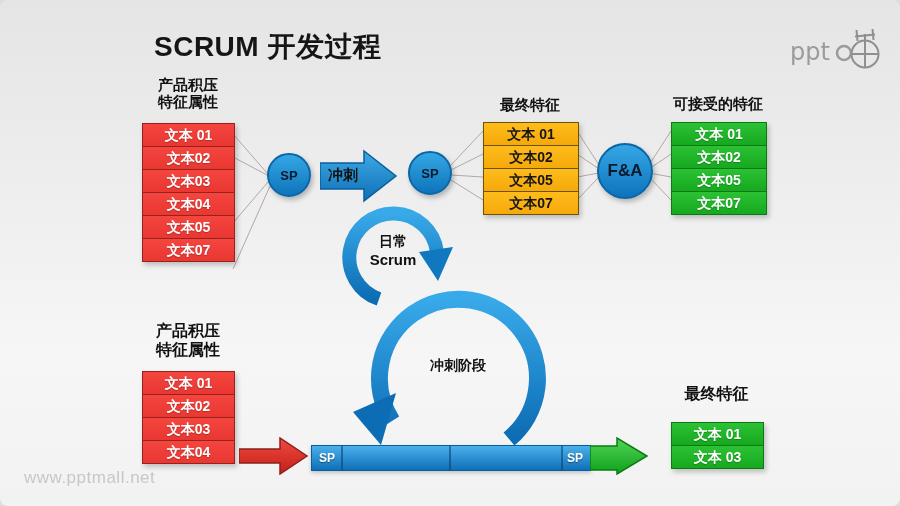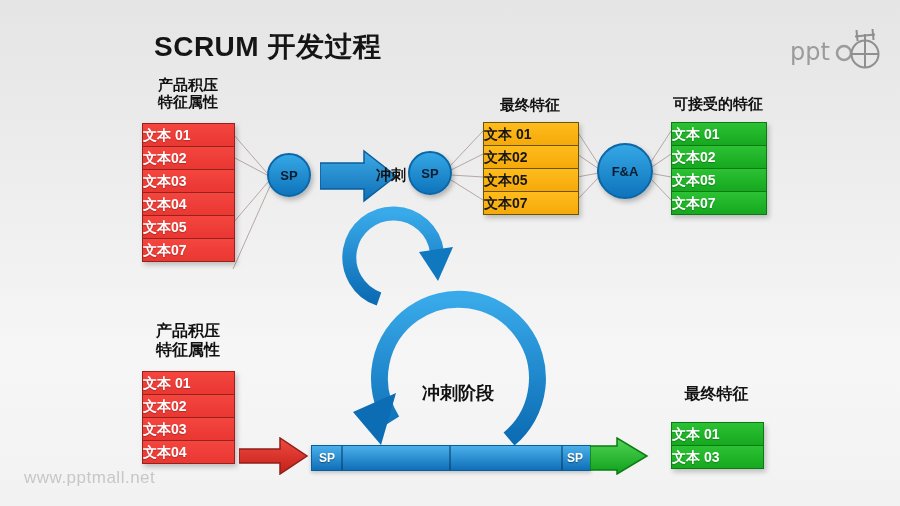--- a/index.html
+++ b/index.html
@@ -1,29 +1,30 @@
 <!DOCTYPE html>
 <html><head>
 <meta charset="utf-8">
 <style>
   html,body{margin:0;padding:0;background:#ddd;}
   .slide{
     position:relative;width:900px;height:506px;overflow:hidden;
     background:linear-gradient(180deg,#e5e5e5 0%,#ececec 30%,#f6f6f6 70%,#f2f2f2 100%);
     font-family:"Liberation Sans","DejaVu Sans",sans-serif;
+    border-radius:8px;
   }
   .abs{position:absolute;}
   .title{
     left:154px;top:28px;font-size:28px;font-weight:800;color:#151515;letter-spacing:.5px;
   }
   .hdr{font-weight:700;color:#111;text-align:center;line-height:17px;font-size:15px;}
   .hdr-lg{font-weight:700;color:#111;text-align:center;line-height:19px;font-size:16px;}
   .list{border:1px solid #97211D;box-shadow:2px 3px 5px rgba(0,0,0,.22);}
   .cell{
-    height:22px;line-height:22px;text-align:left;font-size:14px;font-weight:700;
+    height:22px;line-height:22px;text-align:center;font-size:14px;font-weight:700;
     border-top:1px solid transparent;
   }
   .red .cell{background:linear-gradient(180deg,#F4453F,#E93732);color:#fff;border-top-color:#97211D;text-shadow:0 1px 1px rgba(0,0,0,.25);}
   .orange{border-color:#6B5403;}
   .orange .cell{background:linear-gradient(180deg,#FEBC1C,#F5A90A);color:#161616;border-top-color:#6B5403;}
   .green{border-color:#0C7A12;}
   .green .cell{background:linear-gradient(180deg,#2CC234,#16A81F);color:#fff;border-top-color:#0C7A12;text-shadow:0 1px 1px rgba(0,0,0,.25);}
   .cell:first-child{border-top:none;}
   .circle{
     border-radius:50%;
@@ -104,35 +105,35 @@
 
   <svg class="abs" style="left:320px;top:149px;" width="78" height="54" viewBox="0 0 78 54">
     <defs>
       <linearGradient id="bluA" x1="0" y1="0" x2="0" y2="1">
         <stop offset="0" stop-color="#3FAAE6"></stop>
           <stop offset="1" stop-color="#0E6FB6"></stop>
       </linearGradient>
     </defs>
     <polygon points="0,14 44,14 44,2 76,27 44,52 44,40 0,40" fill="url(#bluA)" stroke="#0A5E9C" stroke-width="1.5"></polygon>
   </svg>
-  <div class="abs diagram-label" style="left:322px;top:166px;width:42px;font-size:15px;padding-left:48px;">冲刺</div>
+  <div class="abs diagram-label" style="left:322px;top:166px;width:42px;font-size:15px;">冲刺</div>
 
   <div class="abs circle" style="left:408px;top:151px;width:40px;height:40px;font-size:13px;">
     <span>SP</span>
   </div>
 
   <div class="abs hdr" style="left:483px;top:96px;width:94px;">最终特征</div>
   <div class="abs list orange" style="left:483px;top:122px;width:94px;">
     <div class="cell">文本 01</div>
     <div class="cell">文本02</div>
     <div class="cell">文本05</div>
     <div class="cell">文本07</div>
   </div>
 
-  <div class="abs circle" style="left:597px;top:143px;width:52px;height:52px;font-size:13px;">
+  <div class="abs circle" style="left:597px;top:143px;width:52px;height:52px;font-size:17px;">
     <span>F&amp;A</span>
   </div>
 
   <div class="abs hdr" style="left:660px;top:96px;width:116px;font-family:Liberation Serif, serif;">可接受的特征</div>
   <div class="abs list green" style="left:671px;top:122px;width:94px;">
     <div class="cell">文本 01</div>
     <div class="cell">文本02</div>
     <div class="cell">文本05</div>
     <div class="cell">文本07</div>
   </div>
@@ -186,22 +187,26 @@
     <g>
       <path d="M 379 299 A 44 44 0 1 1 437 252" fill="none" stroke="url(#ringG)" stroke-width="14"></path>
       <polygon points="453,247 419,252 438,281" fill="#0F78BE"></polygon>
     </g>
     <g>
       <path d="M 509 439 A 79 79 0 1 0 392 421" fill="none" stroke="url(#ringG)" stroke-width="17"></path>
       <polygon points="396,393 353,412 381,445" fill="#0C6CB4"></polygon>
     </g>
   </svg>
 
-
-  <div class="abs diagram-label" style="left:398px;top:357px;width:120px;font-size:18px;margin-top:24px;">冲刺阶段</div>
+  <div class="abs diagram-label" style="left:360px;top:233px;width:66px;">
+    <div style="font-size:14px;">日常</div>
+    <div style="font-size:15px;">Scrum</div>
+  </div>
+
+  <div class="abs diagram-label" style="left:398px;top:357px;width:120px;font-size:14px;">冲刺阶段</div>
 
   <div class="abs hdr-lg" style="left:671px;top:384px;width:91px;">最终特征</div>
   <div class="abs list green" style="left:671px;top:422px;width:91px;">
     <div class="cell">文本 01</div>
     <div class="cell">文本 03</div>
   </div>
 
   <div class="abs watermark">www.pptmall.net</div>
 
 </div>

